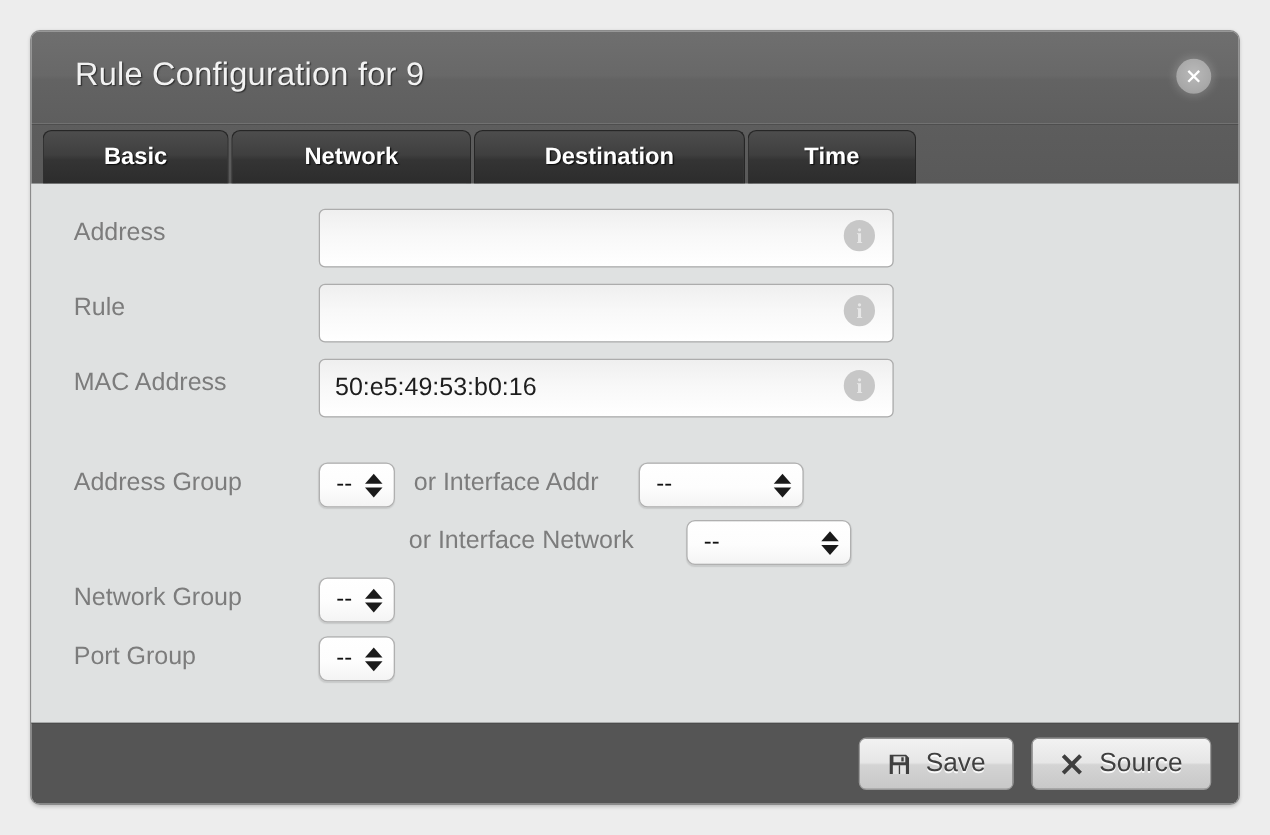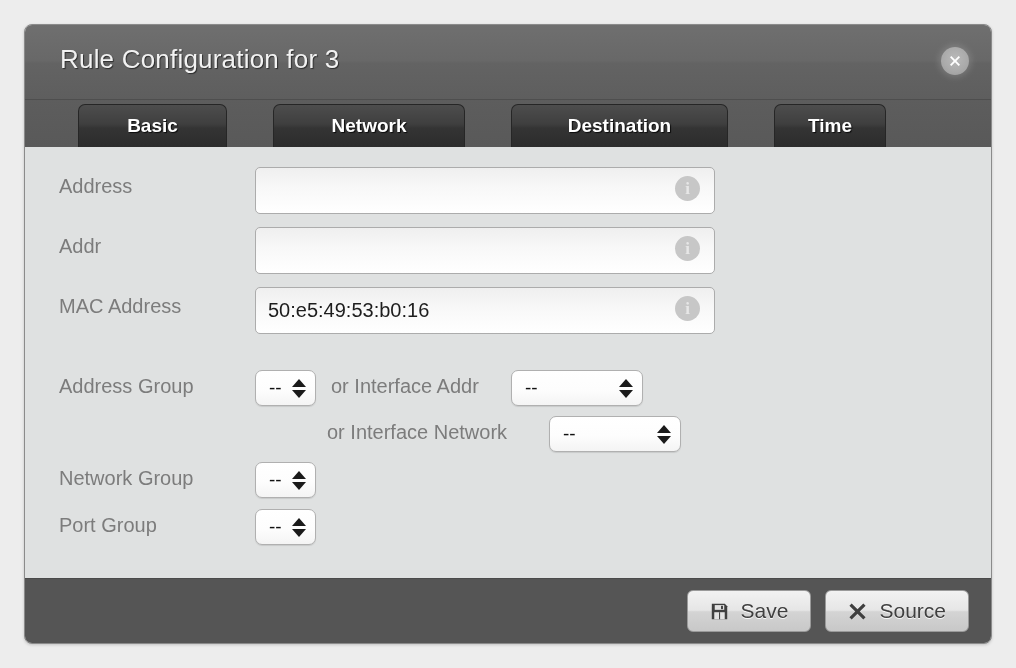--- a/index.html
+++ b/index.html
@@ -87,35 +87,34 @@
     user-select: none;
     white-space: nowrap;
   }
   .tab.inactive {
     background: linear-gradient(to bottom, #4d4d4d 0%, #3f3f3f 45%, #343434 55%, #2c2c2c 100%);
     color: #ffffff;
     font-weight: bold;
     text-shadow: 1px 1px 1px rgba(0,0,0,0.8);
     border: 1px solid #262626;
     border-bottom: none;
-    margin-left: 44px;
   }
   .tab.active {
     background: linear-gradient(to bottom, #fdfdfd 0%, #f3f3f3 40%, #e6e6e6 70%, #dcdddd 100%);
     color: #585858;
     font-weight: normal;
     text-shadow: 0 1px 0 rgba(255,255,255,0.9);
     border: 1px solid #b5b5b5;
     border-bottom: none;
   }
   .tab-basic       { width: 149px; }
   .tab-advanced    { width: 192px; }
   .tab-source      { width: 153px; }
   .tab-destination { width: 217px; }
-  .tab-time        { width: 112px; }
+  .tab-time        { width: 135px; }
 
   
   #dialog-body {
     flex: 1 1 auto;
     background: #dfe1e1;
     position: relative;
   }
 
   .form-row {
     position: absolute;
@@ -236,21 +235,21 @@
     white-space: nowrap;
   }
   .btn-icon { display:flex; align-items:center; line-height:0; }
 </style>
 </head>
 <body>
 
 <div id="dialog">
 
   <div id="dialog-header">
-    <div id="dialog-title">Rule Configuration for 3</div>
+    <div id="dialog-title">Rule Configuration for 9</div>
     <div id="close-button">
       <svg width="16" height="16" viewBox="0 0 16 16" aria-hidden="true">
         <path d="M4.3 3.0 L8 6.7 L11.7 3.0 L13.0 4.3 L9.3 8 L13.0 11.7 L11.7 13.0 L8 9.3 L4.3 13.0 L3.0 11.7 L6.7 8 L3.0 4.3 Z" fill="#ffffff"></path>
       </svg>
     </div>
   </div>
 
   <div id="tab-bar">
     <div class="tab inactive tab-basic">
       <span>Basic</span>
@@ -268,21 +267,21 @@
 
   <div id="dialog-body">
 
     <div class="form-row" style="top:28px;">
       <div class="row-label" style="left:34px; top:0px;">Address</div>
       <input class="text-input" style="top: -8px;" type="text" value="">
       <div class="info-icon" style="top:1px;">i</div>
     </div>
 
     <div class="form-row" style="top:88px;">
-      <div class="row-label" style="left:34px; top:0px;">Addr</div>
+      <div class="row-label" style="left:34px; top:0px;">Rule</div>
       <input class="text-input" style="top: -8px;" type="text" value="">
       <div class="info-icon" style="top:1px;">i</div>
     </div>
 
     <div class="form-row" style="top:148px;">
       <div class="row-label" style="left:34px; top:0px;">MAC Address</div>
       <input class="text-input" style="top: -8px;" type="text" value="50:e5:49:53:b0:16">
       <div class="info-icon" style="top:1px;">i</div>
     </div>
 

